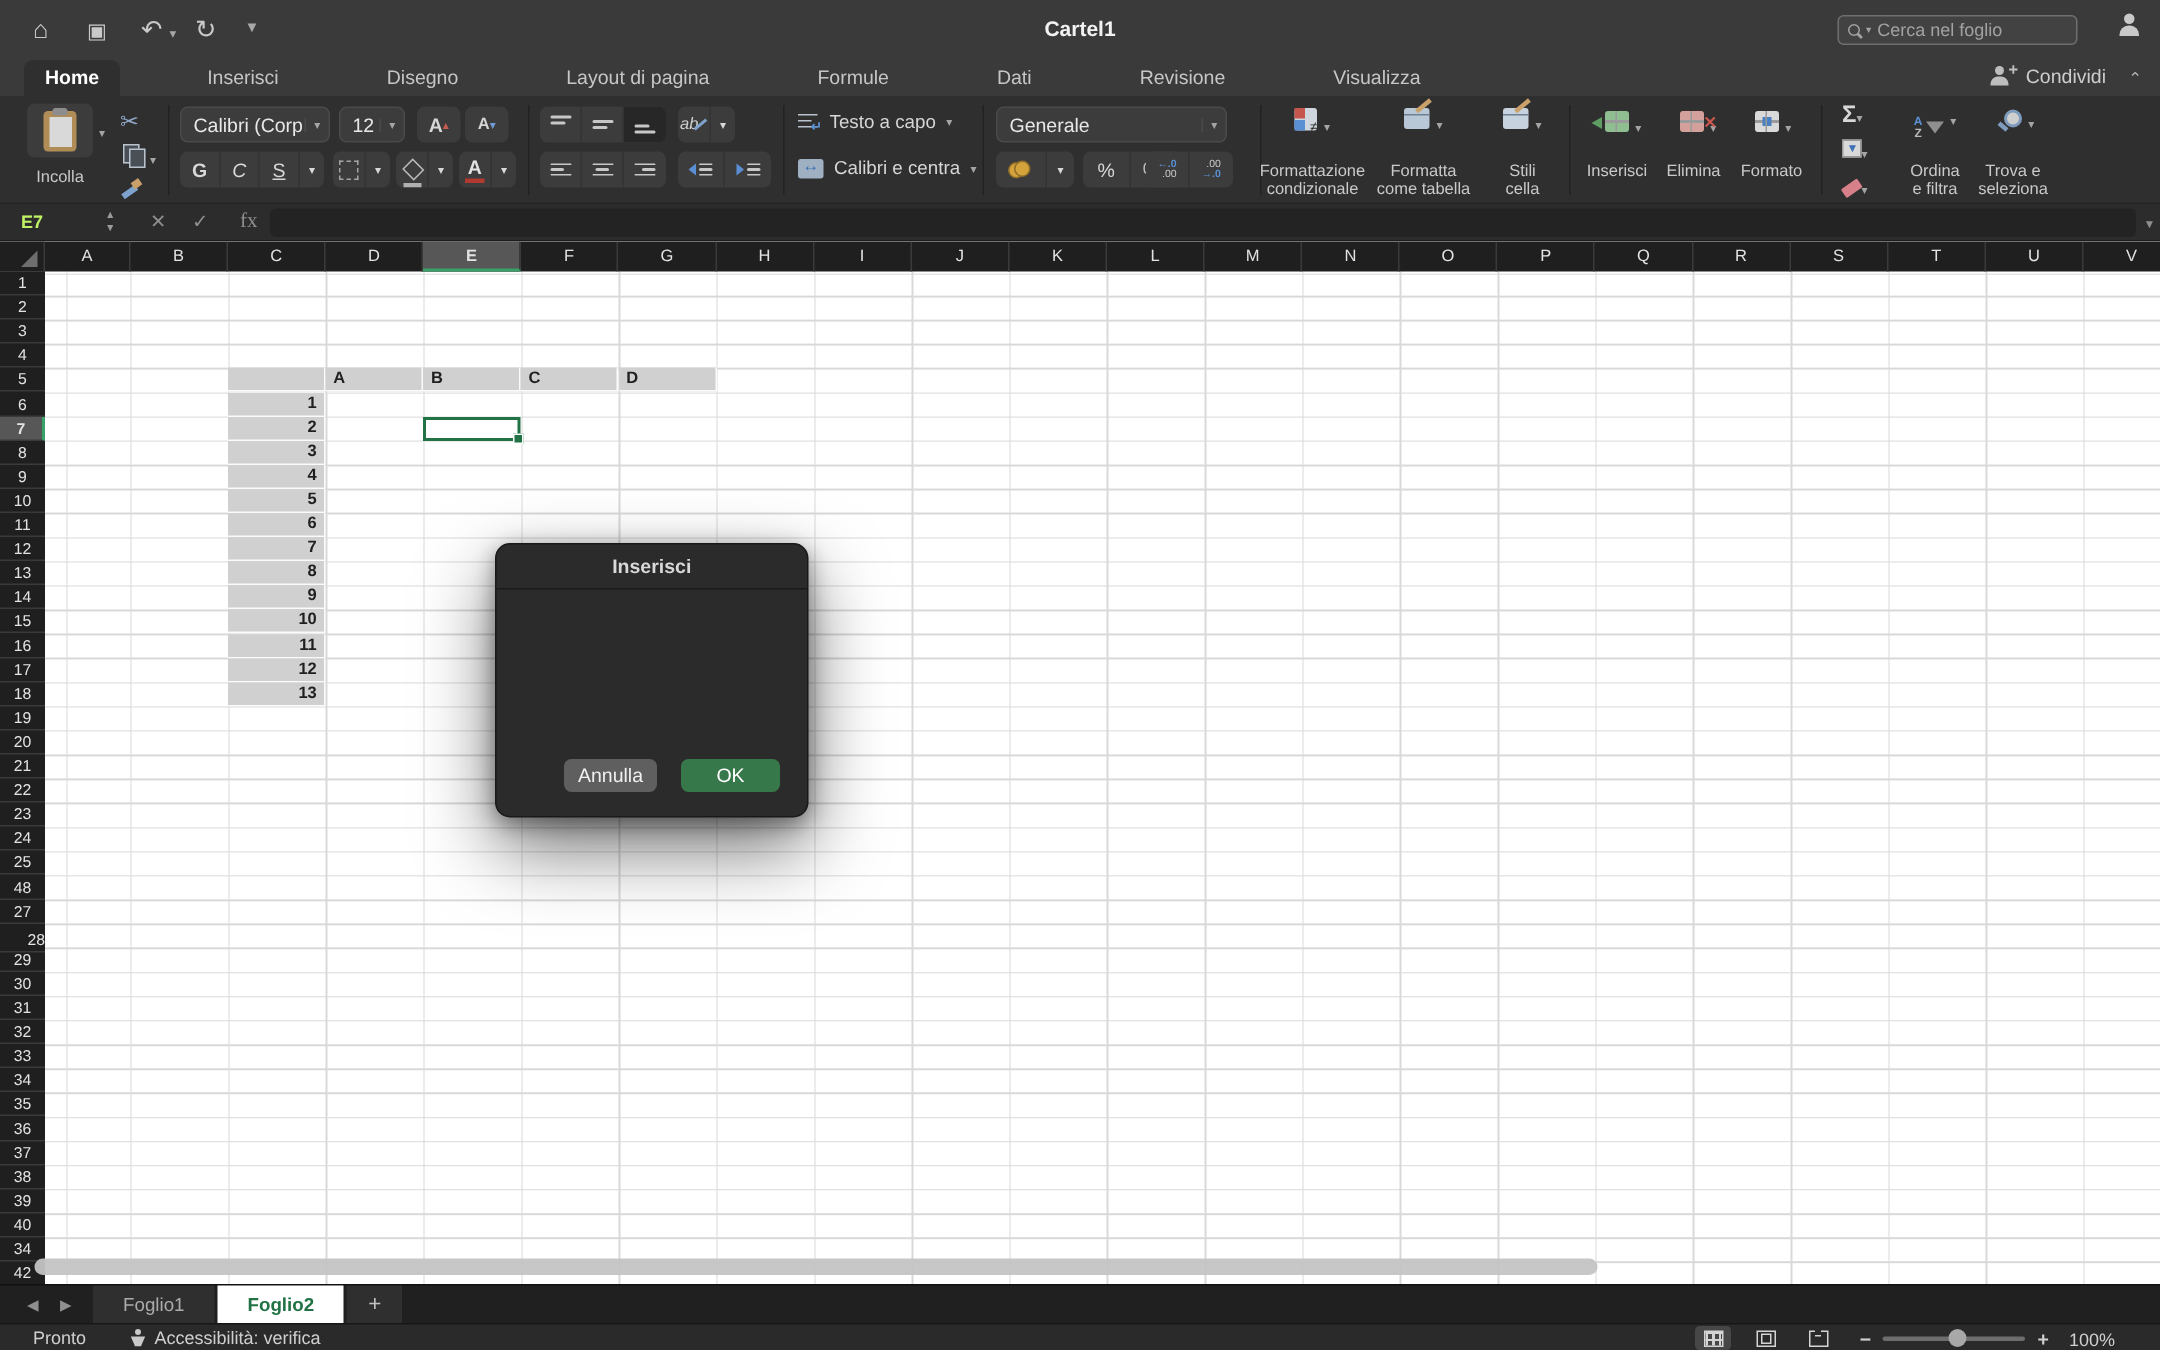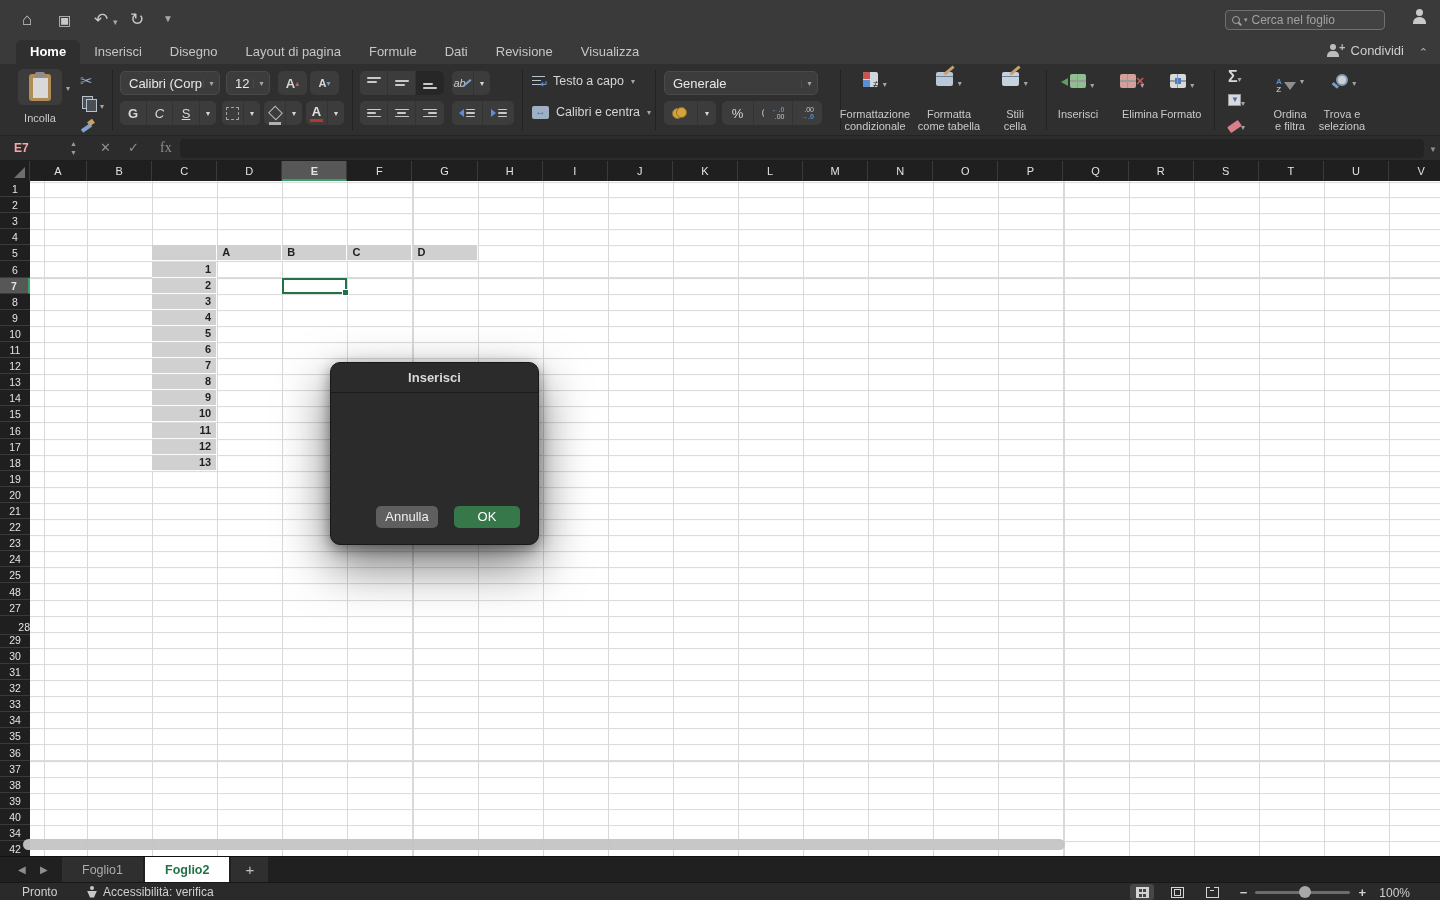--- a/index.html
+++ b/index.html
@@ -14,21 +14,21 @@
   #searchbox{position:absolute;left:1225px;top:10px;width:160px;height:20px;background:#424242;border:1px solid #6f6f6f;border-radius:4px;color:#a2a2a2;font-size:12px;display:flex;align-items:center;padding:0 6px;gap:4px;}
   .mag{width:8px;height:8px;border:1.5px solid #a2a2a2;border-radius:50%;position:relative;flex:none;}
   .mag::after{content:"";position:absolute;width:4px;height:1.5px;background:#a2a2a2;transform:rotate(45deg);right:-3px;bottom:-1px;}
   #account{position:absolute;right:8px;top:9px;width:20px;height:20px;}
   .person{position:relative;width:16px;height:16px;}
   .person::before{content:"";position:absolute;left:4px;top:0;width:7px;height:7px;border-radius:50%;background:#c9c9c9;}
   .person::after{content:"";position:absolute;left:1px;top:8px;width:13px;height:7px;border-radius:6px 6px 0 0;background:#c9c9c9;}
 
   
   #menurow{position:absolute;left:0;top:40px;width:1440px;height:24px;background:#3a3a3a;}
-  #menu-tabs{position:absolute;left:16px;top:0;display:flex;height:24px;}
+  #menu-tabs{position:absolute;left:16px;top:0;display:flex;height:24px;gap:44px;}
   .mtab{padding:4px 14px 0 14px;font-size:13px;color:#c6c6c6;height:24px;}
   .mtab.active{background:#2f2f2f;border-radius:6px 6px 0 0;color:#ffffff;font-weight:bold;}
   #share{position:absolute;right:36px;top:3px;display:flex;gap:6px;align-items:center;color:#cdcdcd;font-size:13px;}
   .person-plus{position:relative;width:18px;height:14px;}
   .person-plus::before{content:"";position:absolute;left:3px;top:0;width:6px;height:6px;border-radius:50%;background:#bdbdbd;}
   .person-plus::after{content:"+";position:absolute;right:-1px;top:-3px;color:#bdbdbd;font-size:11px;font-weight:bold;}
   .person-plus .bd{position:absolute;left:0;top:7px;width:12px;height:6px;border-radius:5px 5px 0 0;background:#bdbdbd;}
   #ribbon-collapse{position:absolute;right:12px;top:6px;color:#b5b5b5;font-size:11px;}
 
   
@@ -99,21 +99,21 @@
   .filldown::after{content:"▼";position:absolute;left:2px;top:0px;color:#3f6fb5;font-size:8px;}
   .eraser{width:13px;height:7px;background:#d8808a;transform:rotate(-35deg);border-radius:1px;}
   .az{font-size:8px;line-height:8px;font-weight:bold;}
   .az .a{color:#5b8fd4;} .az .z{color:#b9b9b9;}
   .funnel{width:0;height:0;border-left:6px solid transparent;border-right:6px solid transparent;border-top:8px solid #8f8f8f;}
   .mag2{width:12px;height:12px;border:2.5px solid #7f9bbd;border-radius:50%;position:relative;background:#cfcfcf;}
   .mag2::after{content:"";position:absolute;width:7px;height:2.5px;background:#7f9bbd;transform:rotate(40deg);left:-6px;bottom:-2px;}
 
   
   #fbar{position:absolute;left:0;top:136px;width:1440px;height:25px;background:#2c2c2c;border-bottom:1px solid #1d1d1d;}
-  #namebox{position:absolute;left:0;top:0;width:88px;height:24px;color:#fca5a5;font-size:12px;font-weight:bold;line-height:24px;padding-left:14px;}
+  #namebox{position:absolute;left:0;top:0;width:88px;height:24px;color:#bef264;font-size:12px;font-weight:bold;line-height:24px;padding-left:14px;}
   #namespin{position:absolute;left:70px;top:3px;color:#9a9a9a;font-size:7px;line-height:9px;text-align:center;}
   .fb-ico{position:absolute;top:4px;color:#8f8f8f;font-size:13px;}
   #fx{font-family:"Liberation Serif",serif;font-size:14px;}
   #f-input{position:absolute;left:180px;top:3px;width:1244px;height:19px;background:#232323;border-radius:4px;}
   #fbar-dd{position:absolute;right:3px;top:9px;color:#8f8f8f;font-size:8px;}
 
   
   #sheet{position:absolute;left:0;top:161px;width:1440px;height:695px;background:#ffffff;overflow:hidden;}
   #colhead{position:absolute;left:0;top:0;width:1440px;height:20px;background:#1f1f1f;}
   .col-h{position:absolute;top:0;height:20px;color:#e3e3e3;font-size:11px;text-align:center;line-height:20px;border-right:1px solid #3a3a3a;}
@@ -181,20 +181,21 @@
 
 <div id="app">
 
   <div id="titlebar">
     <span class="tb-ico" style="left:22px">⌂</span>
     <span class="tb-ico" style="left:58px;font-size:14px">▣</span>
     <span class="tb-ico" style="left:94px">↶</span>
     <span class="tb-caret" style="left:113px">▾</span>
     <span class="tb-ico" style="left:130px">↻</span>
     <span class="tb-caret" style="left:163px;top:13px;font-size:10px">▼</span>
+    <div id="doc-title">Cartel1</div>
     <div id="searchbox">
       <span class="mag"></span>
       <span style="font-size:7px;color:#a2a2a2">▾</span>
       <span>Cerca nel foglio</span>
     </div>
     <div id="account">
         <div class="person"></div>
       </div>
   </div>
 
@@ -407,21 +408,21 @@
 
     <div style="position:absolute;left:1062px;top:10px;width:40px;text-align:center">
       <span class="cells-ico" style="display:inline-block;background:#8fbe91"><span class="ins-arrow"></span></span>
       <span class="caret-only">▾</span>
     </div>
     <div class="rlabel" style="left:1046px;top:44px;width:64px">Inserisci</div>
     <div style="position:absolute;left:1112px;top:10px;width:40px;text-align:center">
       <span class="cells-ico" style="display:inline-block;background:#d4a09b"><span class="del-x">✕</span></span>
       <span class="caret-only">▾</span>
     </div>
-    <div class="rlabel" style="left:1098px;top:44px;width:84px">Elimina</div>
+    <div class="rlabel" style="left:1098px;top:44px;width:62px">Elimina</div>
     <div style="position:absolute;left:1162px;top:10px;width:40px;text-align:center">
       <span class="cells-ico" style="display:inline-block"><span class="fmt-sq"></span></span>
       <span class="caret-only">▾</span>
     </div>
     <div class="rlabel" style="left:1150px;top:44px;width:62px">Formato</div>
     <div class="rsep" style="left:1214px"></div>
 
     <div style="position:absolute;left:1228px;top:4px"><span class="sigma">Σ</span><span class="caret-only">▾</span></div>
     <div style="position:absolute;left:1228px;top:28px"><span class="filldown" style="display:inline-block"></span><span class="caret-only">▾</span></div>
     <div style="position:absolute;left:1228px;top:52px"><span class="eraser" style="display:inline-block"></span><span class="caret-only">▾</span></div>

